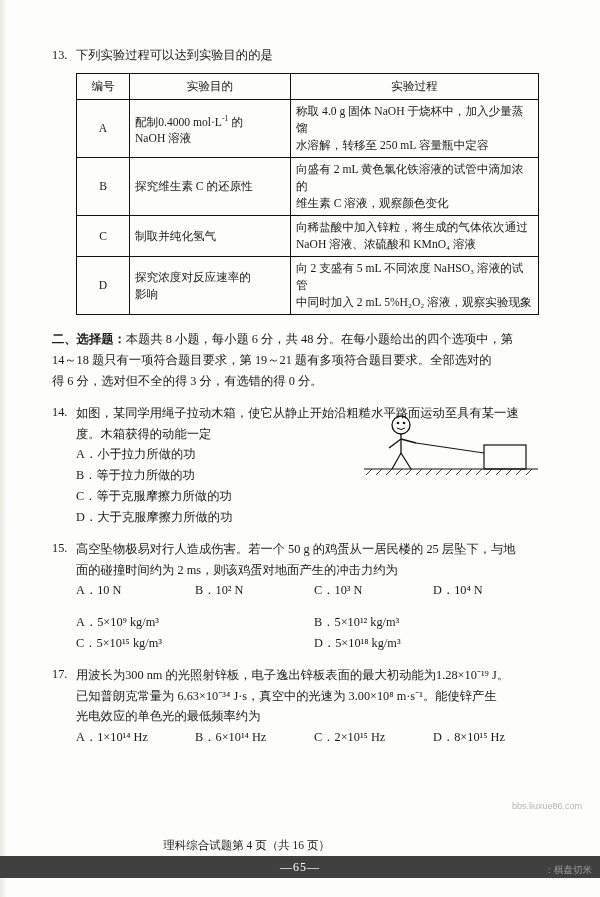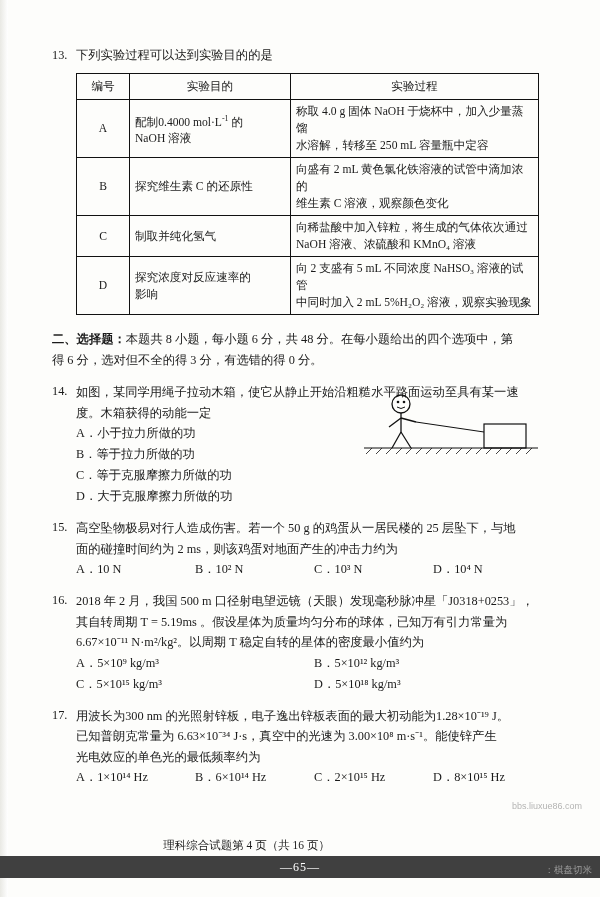--- a/index.html
+++ b/index.html
@@ -210,20 +210,21 @@
           <td class="col-proc">
             <span>向 2 支盛有 5 mL 不同浓度 NaHSO₃ 溶液的试管</span><br>
             <span>中同时加入 2 mL 5%H₂O₂ 溶液，观察实验现象</span>
           </td>
         </tr>
       </tbody>
     </table>
 
     <div class="sec2">
       <div class="ind"><b>二、选择题：</b><span>本题共 8 小题，每小题 6 分，共 48 分。在每小题给出的四个选项中，第</span></div>
+      <div>14～18 题只有一项符合题目要求，第 19～21 题有多项符合题目要求。全部选对的</div>
       <div>得 6 分，选对但不全的得 3 分，有选错的得 0 分。</div>
     </div>
 
     <div class="qblock q14wrap">
       <div class="q-line">
         <div class="q-num">14.</div>
         <div class="q-body">
           <div class="qtext">如图，某同学用绳子拉动木箱，使它从静止开始沿粗糙水平路面运动至具有某一速</div>
           <div class="qtext">度。木箱获得的动能一定</div>
         </div>
@@ -284,28 +285,20 @@
       </div>
       <div class="opt-row">
         <div>A．10 N</div>
         <div>B．10² N</div>
         <div>C．10³ N</div>
         <div>D．10⁴ N</div>
       </div>
     </div>
 
     <div class="qblock">
-      <div class="q-line">
-        <div class="q-num">16.</div>
-        <div class="q-body">
-          <div class="qtext">2018 年 2 月，我国 500 m 口径射电望远镜（天眼）发现毫秒脉冲星「J0318+0253」，</div>
-          <div class="qtext">其自转周期 T = 5.19ms 。假设星体为质量均匀分布的球体，已知万有引力常量为</div>
-          <div class="qtext">6.67×10⁻¹¹ N·m²/kg²。以周期 T 稳定自转的星体的密度最小值约为</div>
-        </div>
-      </div>
       <div class="opt-row two">
         <div>A．5×10⁹ kg/m³</div>
         <div>B．5×10¹² kg/m³</div>
       </div>
       <div class="opt-row two">
         <div>C．5×10¹⁵ kg/m³</div>
         <div>D．5×10¹⁸ kg/m³</div>
       </div>
     </div>
 

